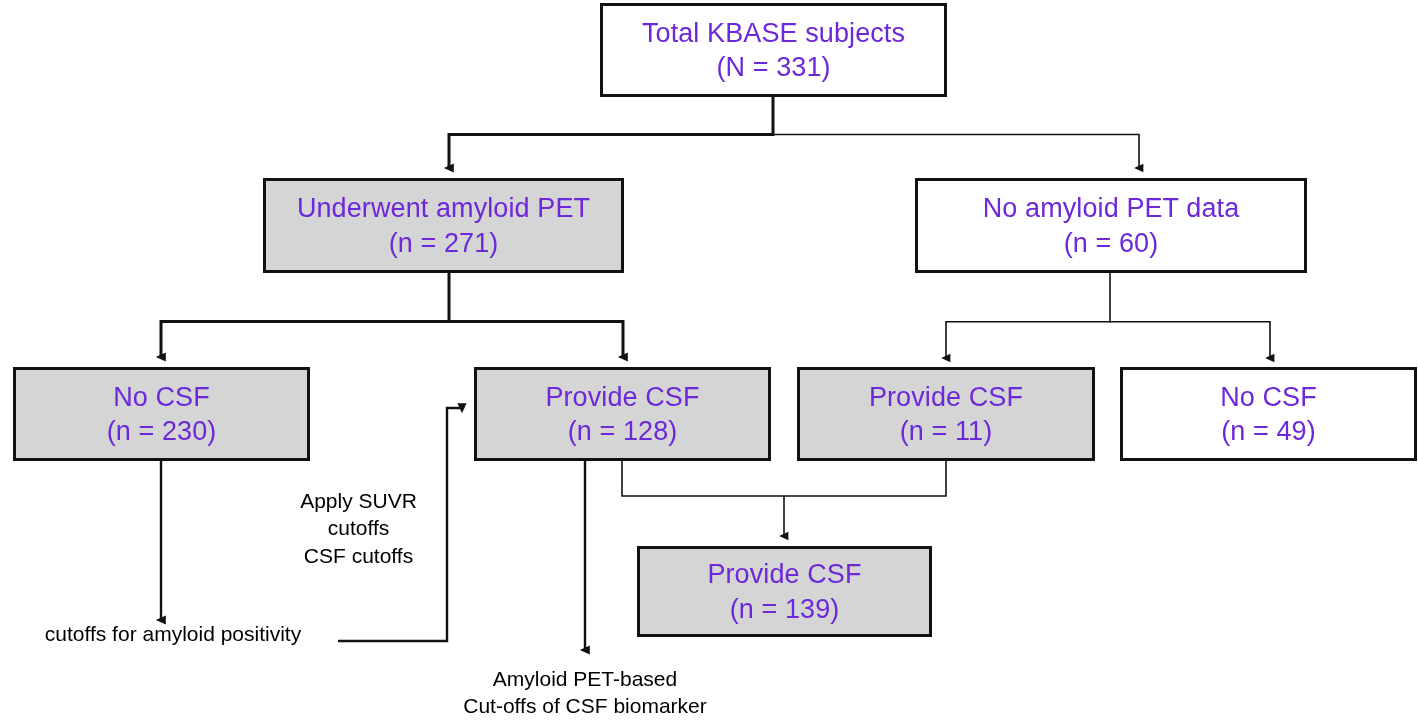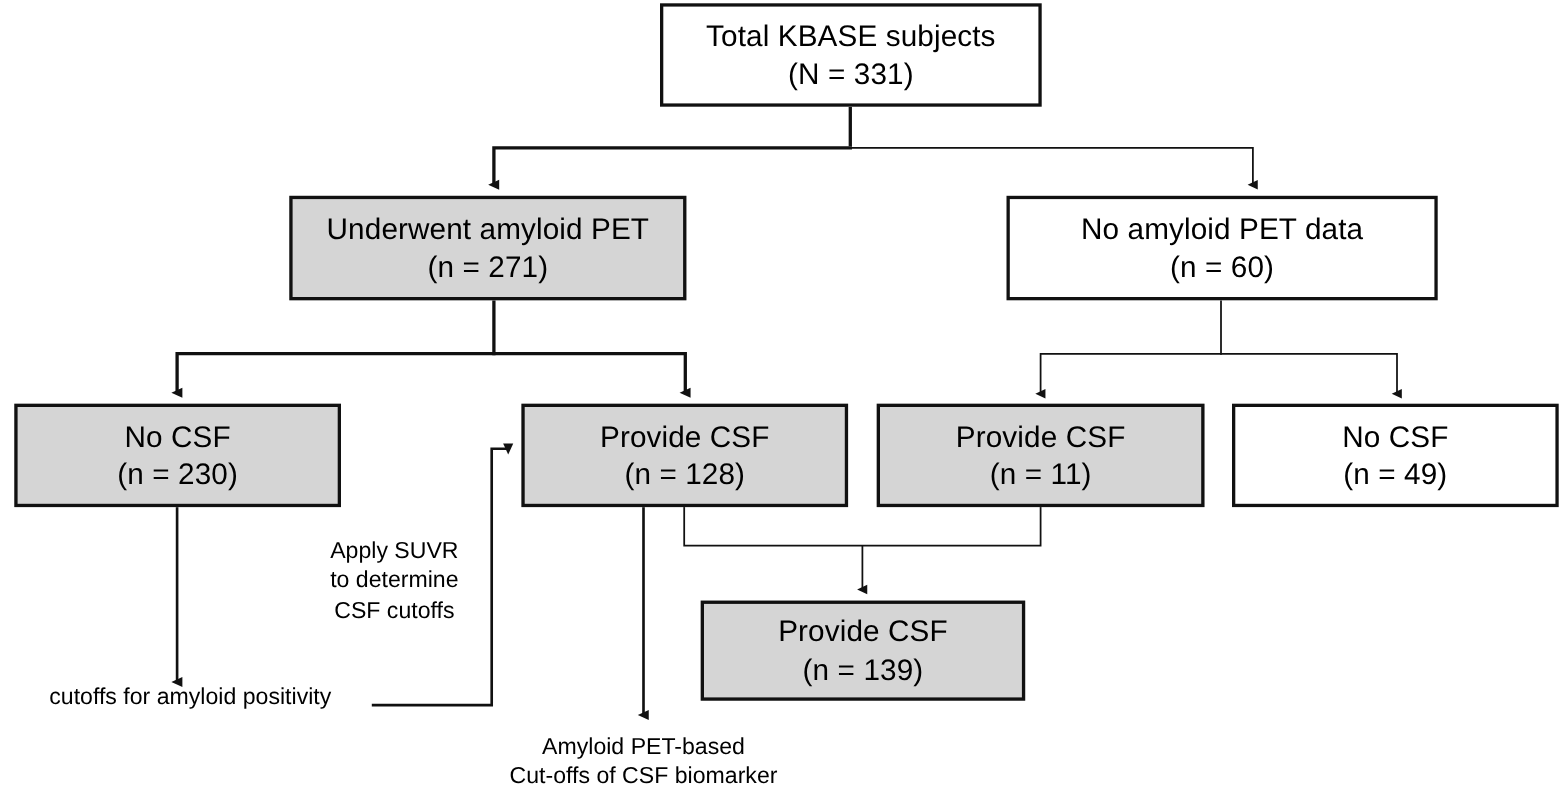--- a/index.html
+++ b/index.html
@@ -26,21 +26,21 @@
   }
   .node-box {
     position: absolute;
     box-sizing: border-box;
     border: 3px solid #111111;
     display: flex;
     flex-direction: column;
     align-items: center;
     justify-content: center;
     text-align: center;
-    color: #000000;
+    color: #6d28d9;
     font-size: 27px;
     line-height: 1.26;
     letter-spacing: 0.1px;
   }
   .node-box.filled { background: #d5d5d5; }
   .node-box.plain  { background: #ffffff; }
   .node-line { display: block; white-space: nowrap; }
 
   .free-text {
     position: absolute;
@@ -129,21 +129,21 @@
     <span class="node-line">(n = 49)</span>
   </div>
 
   <div class="node-box filled" style="left:637px; top:546px; width:295px; height:91px;">
     <span class="node-line">Provide CSF</span>
     <span class="node-line">(n = 139)</span>
   </div>
 
   <div class="free-text" style="left:281px; top:487px; width:155px;">
     <span class="tline">Apply SUVR</span>
-    <span class="tline">to determine</span>
+    <span class="tline">cutoffs</span>
     <span class="tline">CSF cutoffs</span>
   </div>
 
   <div class="free-text" style="left:8px; top:620px; width:330px;">
     <span class="tline">cutoffs for amyloid positivity</span>
   </div>
 
   <div class="free-text" style="left:425px; top:665px; width:320px;">
     <span class="tline">Amyloid PET-based</span>
     <span class="tline">Cut-offs of CSF biomarker</span>

